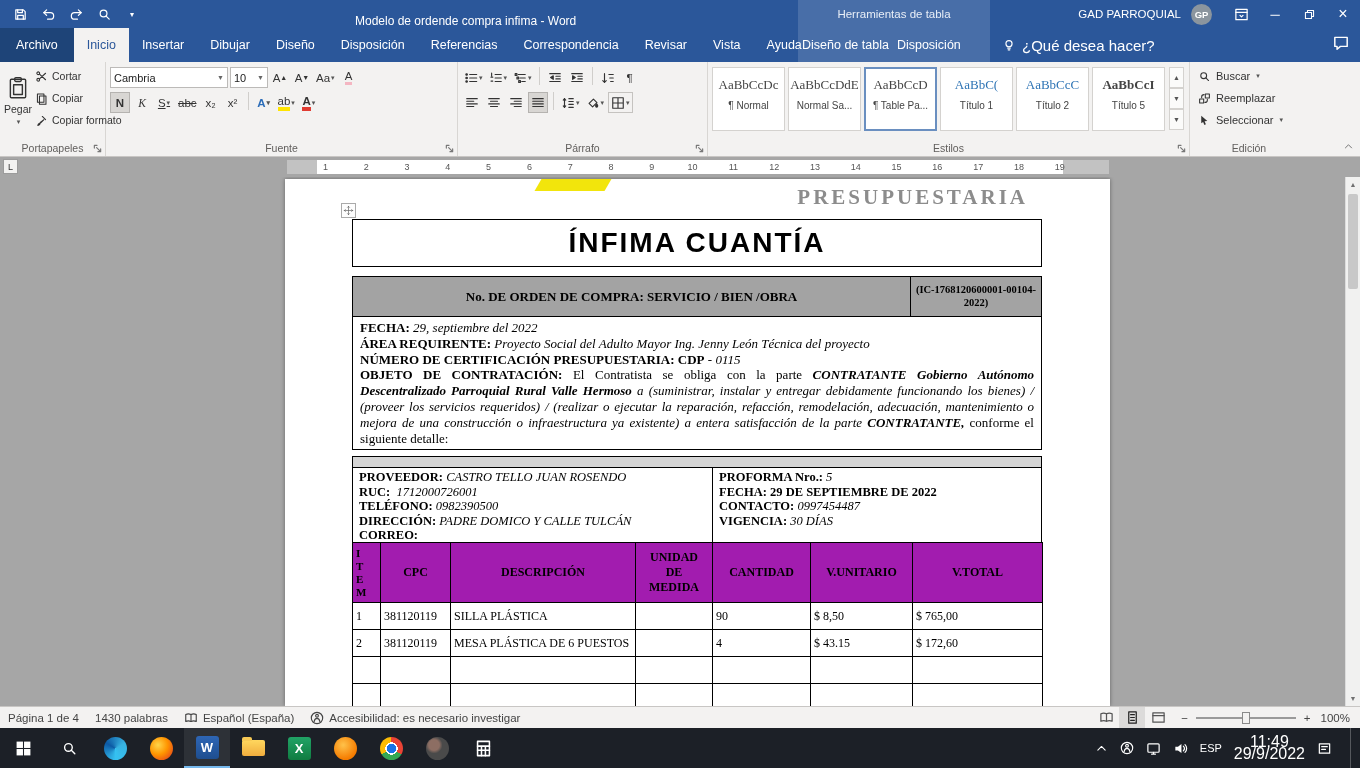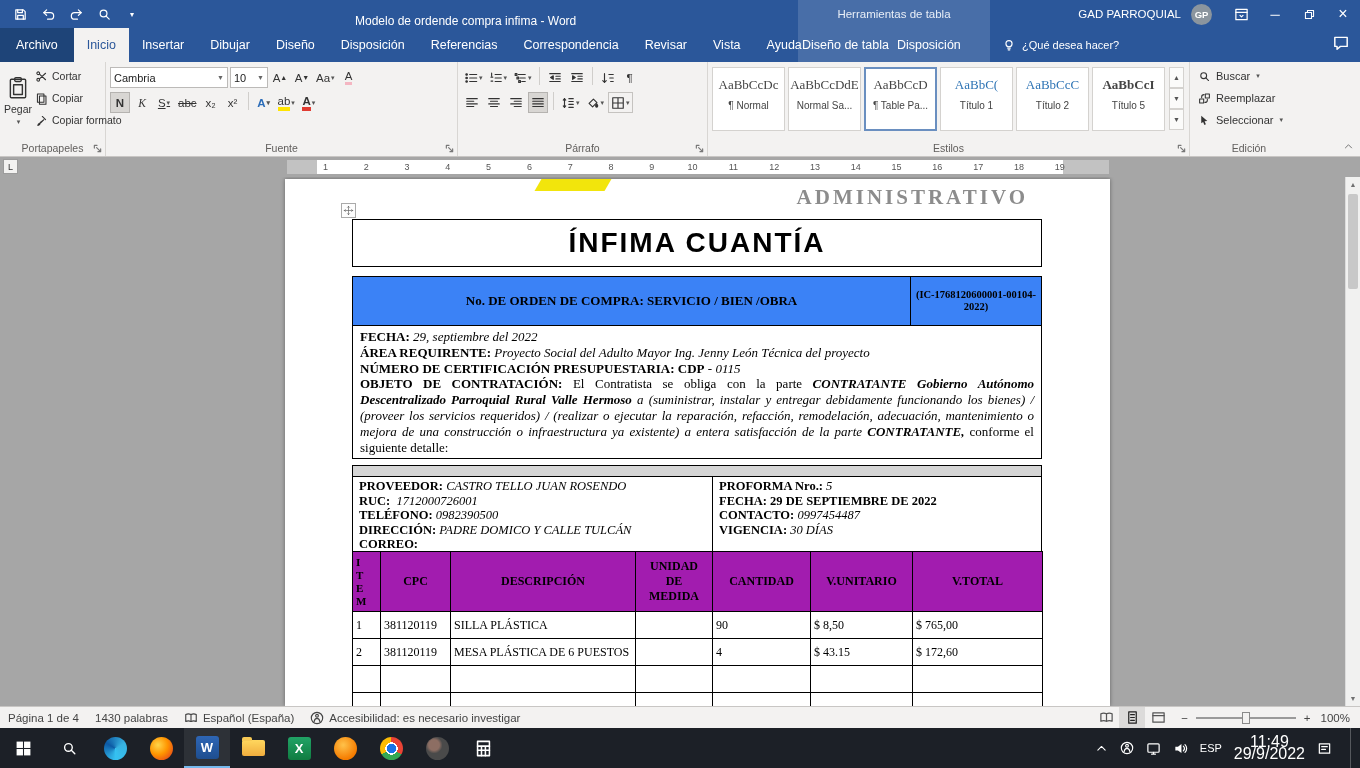--- a/index.html
+++ b/index.html
@@ -18,21 +18,21 @@
   .avatar{width:21px;height:21px;border-radius:50%;background:#8b959e;color:#fff;font-size:9.5px;font-weight:bold;display:flex;align-items:center;justify-content:center;margin-right:12px}
   .capbtn{width:34px;height:28px;display:flex;align-items:center;justify-content:center;color:#fff;font-size:13px}
 
   
   .tabrow{position:absolute;left:0;top:28px;width:1360px;height:34px;background:#2b579a;display:flex;align-items:flex-end}
   .tab{padding:0 13px;height:34px;line-height:34px;font-size:12.5px;color:#fff;white-space:nowrap}
   .tab.file{background:#1e4478;padding:0 16px}
   .tab.active{background:#f3f2f1;color:#2b579a}
   .ctxband-tabs{position:absolute;left:798px;top:0;width:192px;height:34px;background:rgba(255,255,255,.14);display:flex}
   .ctxband-tabs .tab{padding:0 4px;font-size:12.5px}
-  .tellme{position:absolute;left:1002px;top:0;height:34px;display:flex;align-items:center;gap:6px;color:#fff;font-size:11px}
+  .tellme{position:absolute;left:1002px;top:0;height:34px;display:flex;align-items:center;gap:6px;color:#fff;font-size:15px}
   .chatbtn{position:absolute;right:10px;top:6px;color:#fff}
 
   
   .ribbon{position:absolute;left:0;top:62px;width:1360px;height:95px;background:#f3f2f1;border-bottom:1px solid #c8c6c4;color:#444;display:flex}
   .rgroup{position:relative;height:94px;border-right:1px solid #d8d6d3;padding:3px 4px 18px 4px}
   .rlabel{position:absolute;bottom:2px;left:0;right:0;text-align:center;font-size:10.5px;color:#605e5c}
   .launch{position:absolute;right:3px;bottom:3px;color:#777}
   .collapse{position:absolute;right:6px;bottom:4px;color:#666}
   .bigbtn{width:46px;height:72px;display:flex;flex-direction:column;align-items:center;justify-content:center;gap:3px;font-size:10.5px;color:#333}
   .smallrow{height:22px;display:flex;align-items:center;gap:4px;font-size:10.5px;color:#333;padding:0 3px;white-space:nowrap}
@@ -62,21 +62,21 @@
   .rnum{width:40.8px;text-align:center;font-size:9px;line-height:14px;color:#555}
 
   
   .docarea{position:absolute;left:0;top:177px;width:1360px;height:529px;background:#a6a6a6;overflow:hidden}
   .page{position:absolute;left:285px;top:2px;width:825px;height:527px;background:#fff;box-shadow:0 0 4px rgba(0,0,0,.4)}
   .ylogo{position:absolute;left:253px;top:0;width:70px;height:12px;background:#f2e50c;transform:skewX(-30deg)}
   .watermark{position:absolute;right:82px;top:6px;font-family:"Liberation Serif",serif;font-weight:bold;font-size:21px;letter-spacing:3px;color:#8c8c8c}
   .movehandle{position:absolute;left:56px;top:24px;width:15px;height:15px;border:1px solid #aaa;background:#fdfdfd;display:flex;align-items:center;justify-content:center;color:#666}
   .formwrap{position:absolute;left:67px;top:40px;width:690px;font-family:"Liberation Serif",serif;color:#000}
   .titlecell{height:48px;border:1px solid #000;display:flex;align-items:center;justify-content:center;font-size:28px;font-weight:bold;letter-spacing:2px;font-family:"Liberation Sans",sans-serif}
-  .orderrow{margin-top:9px;display:flex;border:1px solid #000;background:#3b82f6;height:50px}
+  .orderrow{margin-top:9px;display:flex;border:1px solid #000;background:#a3a3a3;height:41px}
   .ordercell{width:558px;border-right:1px solid #000;display:flex;align-items:center;justify-content:center;font-weight:bold;font-size:13px;text-align:center}
   .codecell{width:130px;display:flex;align-items:center;justify-content:center;font-weight:bold;font-size:10.5px;line-height:1.15;text-align:center;padding:1px 2px}
   .infoblock{border:1px solid #000;border-top:none;padding:3px 7px;min-height:126px}
   .dl{font-size:13px;line-height:15.8px}
   .dl.just{text-align:justify}
   .grayband{margin-top:6px;height:12px;background:#d5d5d5;border:1px solid #000}
   .provider{margin-top:-1px;border:1px solid #000;display:flex;height:76px}
   .pl{width:360px;border-right:1px solid #000;padding:2px 6px}
   .pr{flex:1;padding:2px 6px}
   .pline{font-size:12.5px;line-height:14.4px}
@@ -653,21 +653,21 @@
         <span class="rnum">17</span>
         <span class="rnum">18</span>
         <span class="rnum">19</span>
       </div>
   </div>
 </div>
 
 <div class="docarea">
   <div class="page">
     <div class="ylogo"></div>
-    <div class="watermark">ADMINISTRATIVO</div>
+    <div class="watermark">PRESUPUESTARIA</div>
     <div class="movehandle">
         <svg class="ic" width="11" height="11" style="stroke-width:1">
           <use href="#ic-movehandle"></use>
         </svg>
       </div>
 
     <div class="formwrap">
       <div class="titlecell">ÍNFIMA CUANTÍA</div>
 
       <div class="orderrow">

